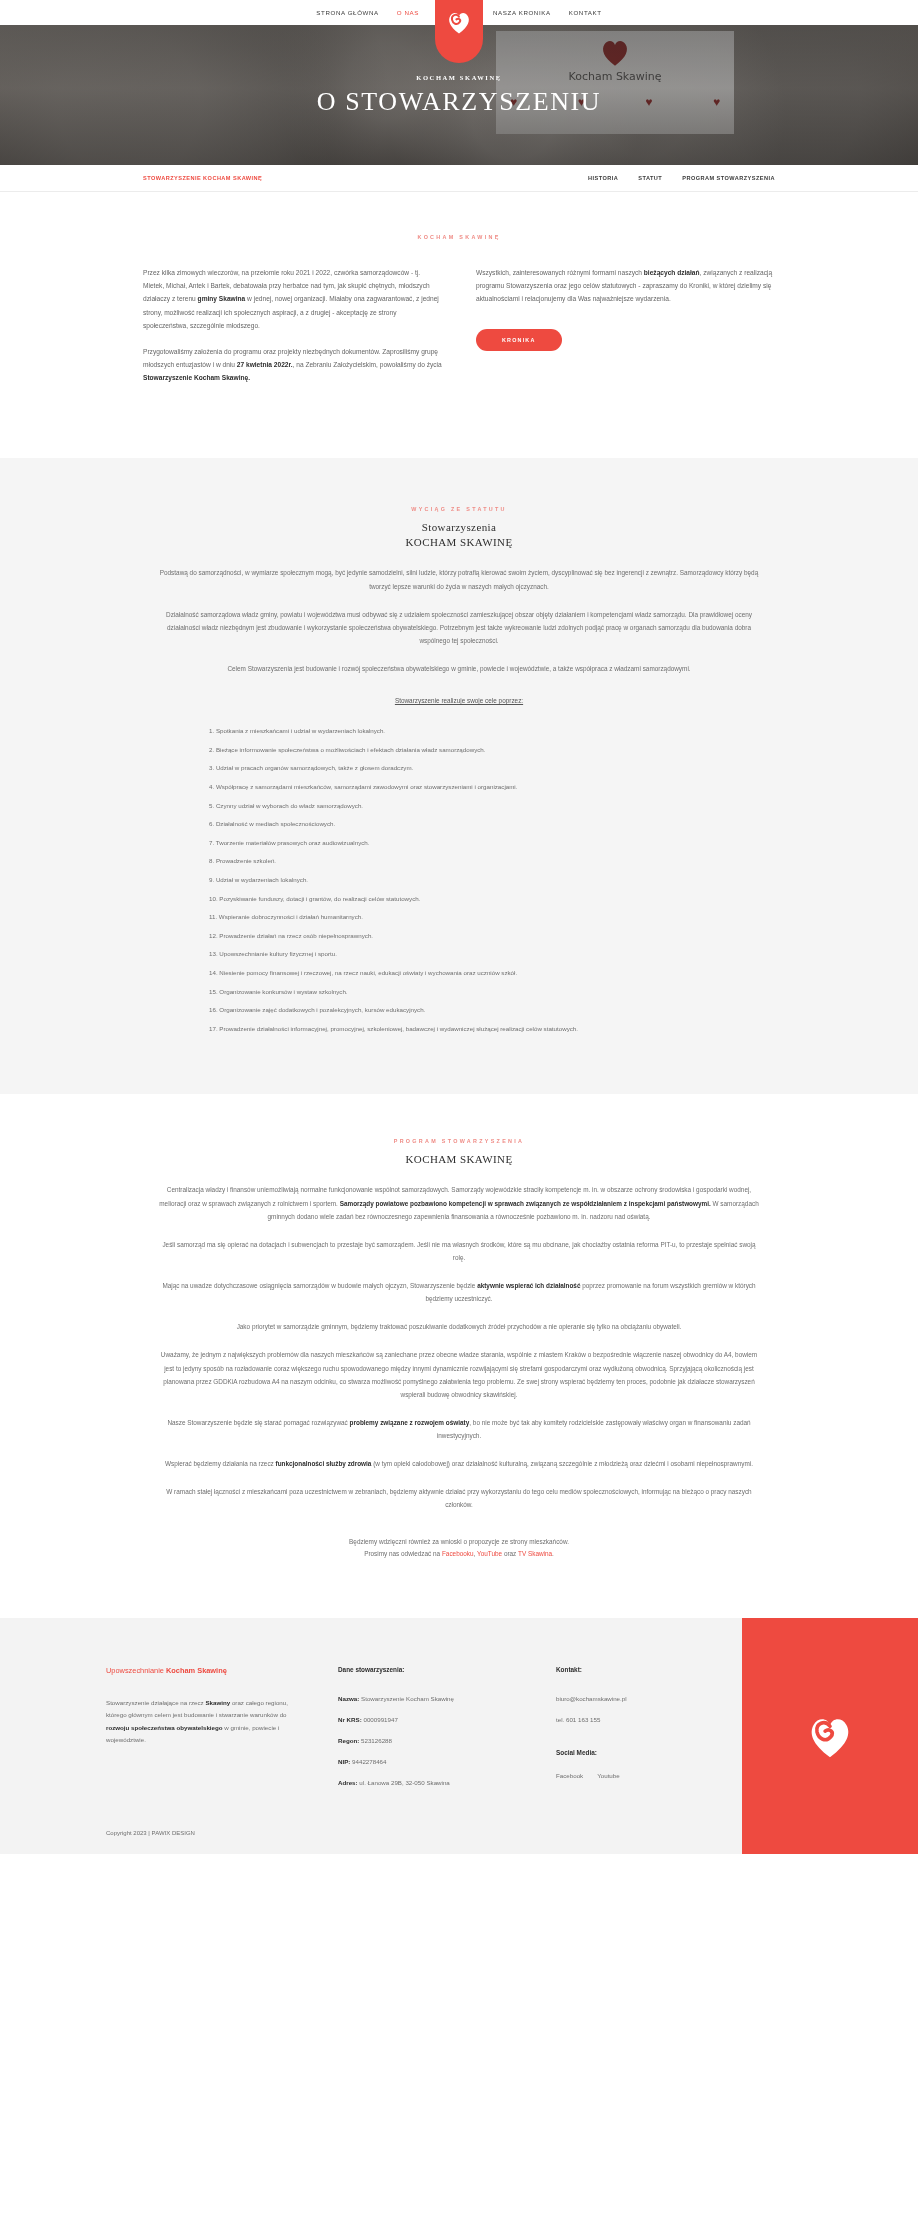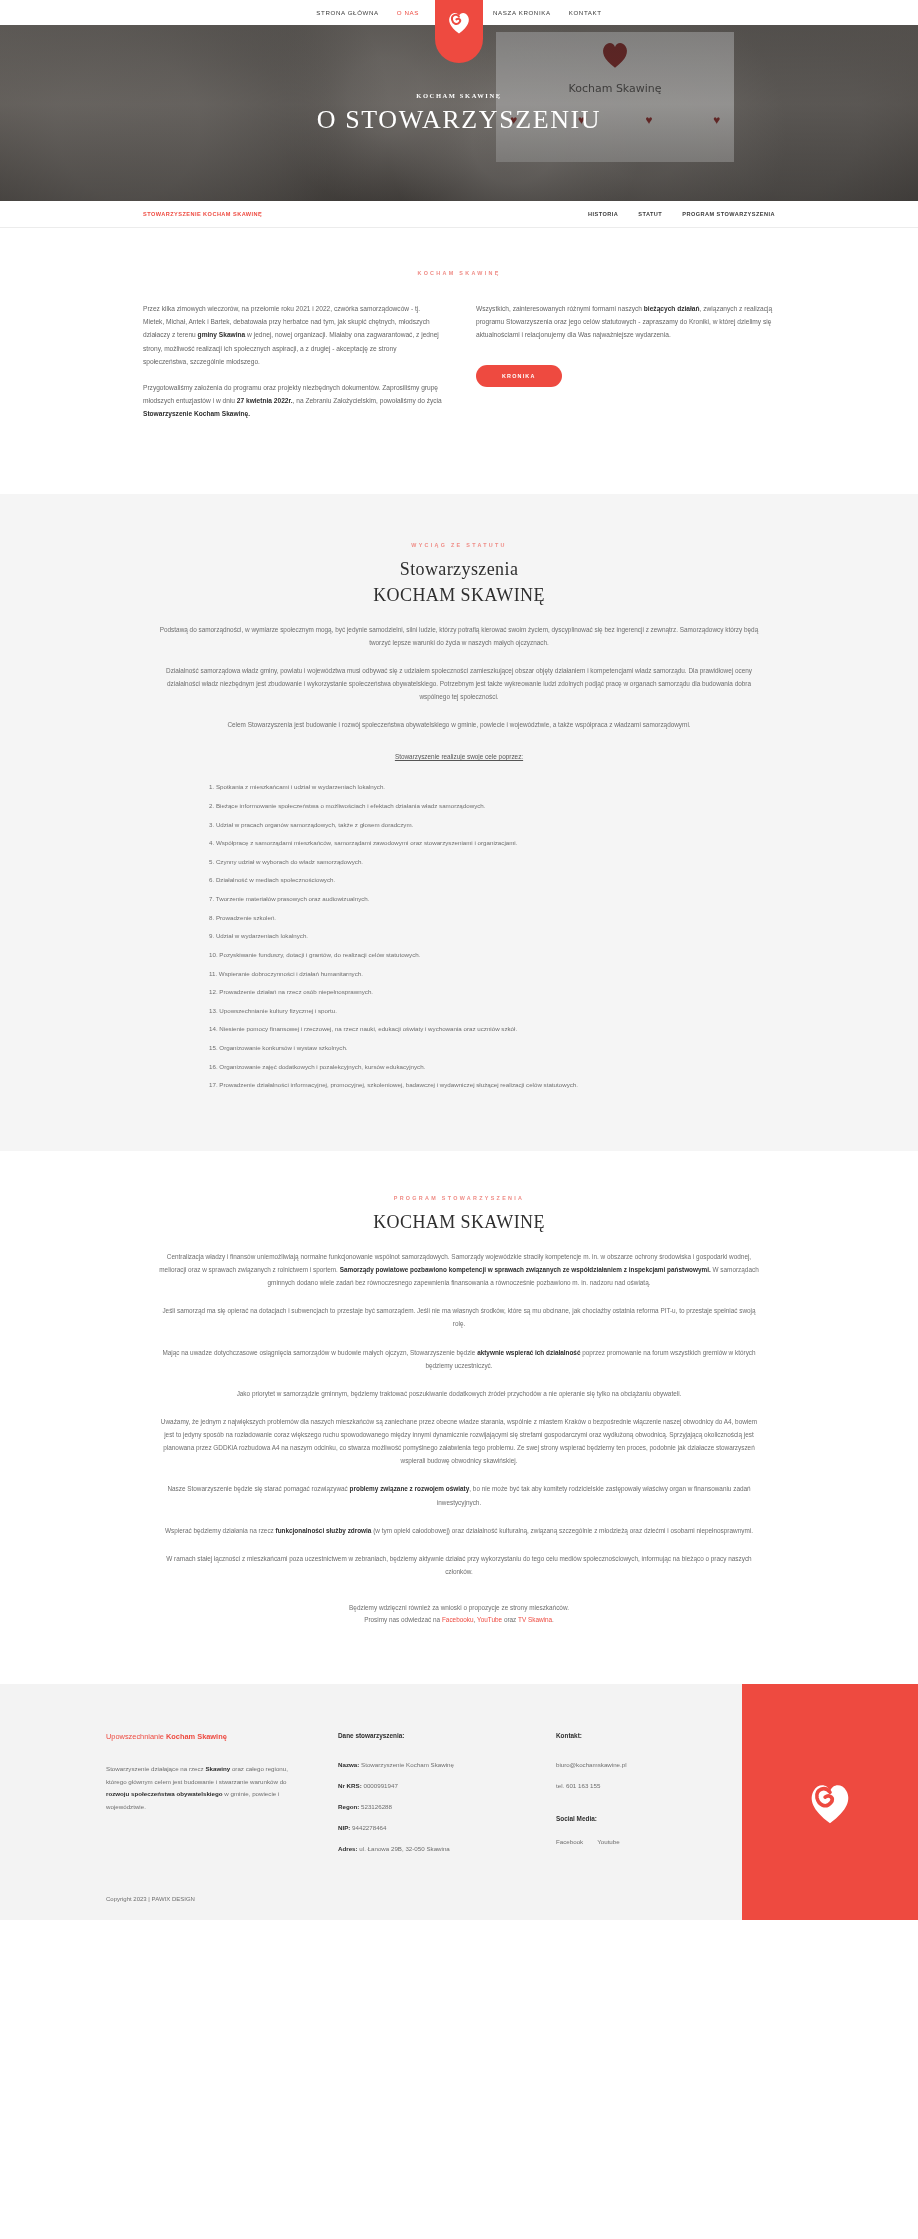--- a/index.html
+++ b/index.html
@@ -54,21 +54,21 @@
     display: flex;
     align-items: center;
     justify-content: center;
     padding-bottom: 14px;
   }
   .logo-badge svg { width: 28px; height: 28px; display: block; }
 
   
   .hero {
     position: relative;
-    height: 176px;
+    height: 140px;
     overflow: hidden;
     background: #6b6560;
   }
   .hero-photo {
     position: absolute; inset: 0;
     background:
       radial-gradient(circle at 14% 58%, rgba(150,145,140,0.85) 0 9%, rgba(0,0,0,0) 26%),
       radial-gradient(circle at 26% 48%, rgba(120,116,112,0.8) 0 7%, rgba(0,0,0,0) 22%),
       radial-gradient(circle at 42% 40%, rgba(170,165,160,0.75) 0 7%, rgba(0,0,0,0) 21%),
       radial-gradient(circle at 56% 66%, rgba(190,185,180,0.7) 0 8%, rgba(0,0,0,0) 24%),
@@ -163,21 +163,21 @@
     margin-bottom: 8px;
   }
   .sec-title {
     text-align: center;
     font-family: "Liberation Serif", serif;
     font-weight: 400;
     color: #2f2f2f;
     font-size: 15px;
     line-height: 1.45;
   }
-  .sec-title-lg { font-size: 18px; letter-spacing: .4px; }
+  .sec-title-lg { font-size: 11px; letter-spacing: .4px; }
   .sec-title .line2 { display: block; }
 
   
   .intro-wrap { display: flex; gap: 34px; margin-top: 26px; padding-bottom: 60px; }
   .intro-col { flex: 1; }
   .intro-col p {
     font-size: 6.6px;
     line-height: 2.0;
     color: #666666;
     margin-bottom: 13px;

